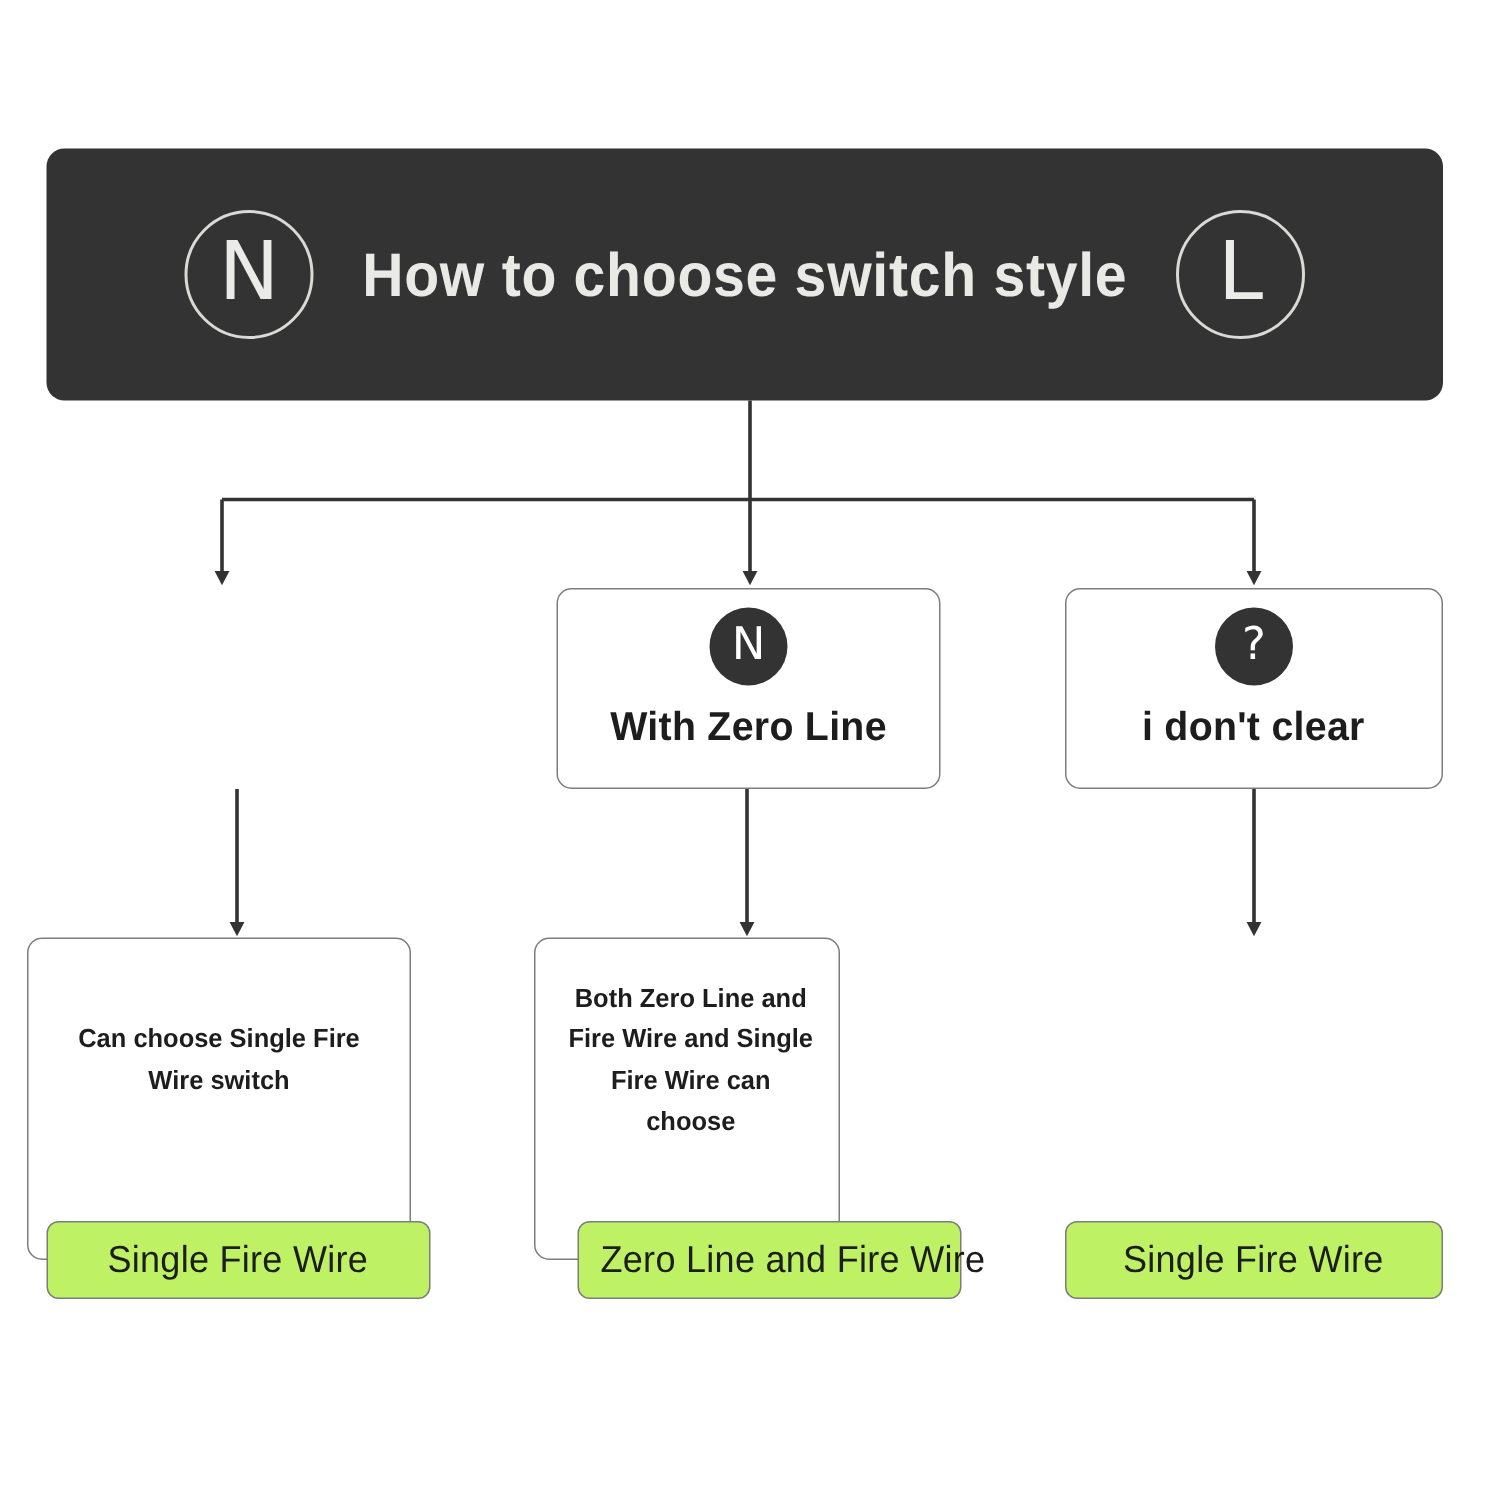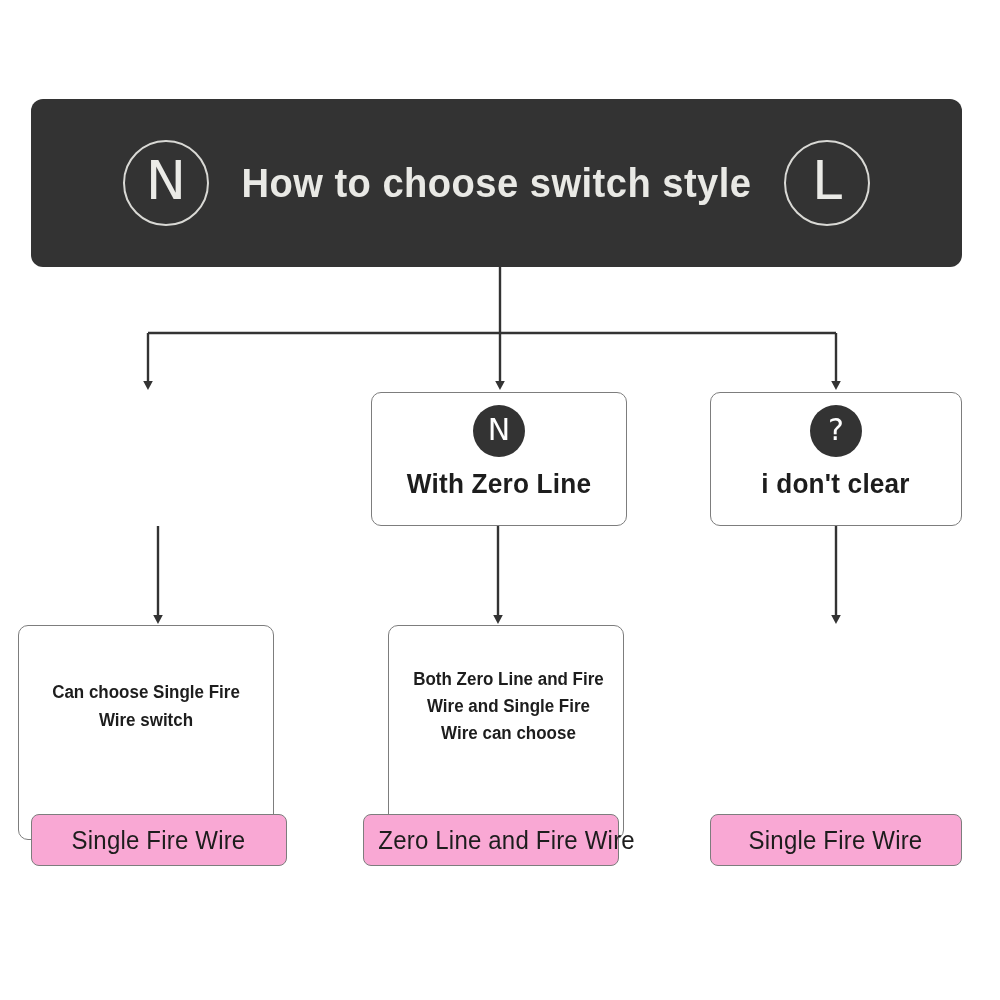--- a/index.html
+++ b/index.html
@@ -147,46 +147,46 @@
     background: #ffffff;
     border: 1.6px solid #7d7d7d;
     border-radius: 10px;
     box-sizing: border-box;
     display: flex;
     align-items: center;
     justify-content: center;
     padding: 0 14px;
   }
   .outcome-card.col0 { left: 18px;  width: 256px; }
-  .outcome-card.col1 { left: 388px; width: 236px; padding-left: 19px; }
+  .outcome-card.col1 { left: 356px; width: 204px; padding-left: 19px; }
   .outcome-card.col2 { left: 710px; width: 252px; }
 
   .outcome-desc {
     text-align: center;
     font-size: 17.5px;
     font-weight: 700;
     line-height: 1.55;
     color: #1d1d1d;
     transform: translateY(-26px) scaleX(0.97);
   }
 
   .outcome-footer {
     position: absolute;
     top: 814px;
     height: 52px;
-    background: #f9a8d4;
+    background: #bef264;
     border: 1.6px solid #7d7d7d;
     border-radius: 8px;
     box-sizing: border-box;
     display: flex;
     align-items: center;
     justify-content: center;
   }
   .outcome-footer.col0 { left: 31px;  width: 256px; }
-  .outcome-footer.col1 { left: 363px; width: 256px; padding-left: 31px; }
+  .outcome-footer.col1 { left: 385px; width: 256px; padding-left: 31px; }
   .outcome-footer.col2 { left: 710px; width: 252px; }
 
   .footer-label {
     font-size: 25px;
     font-weight: 400;
     color: #1d1d1d;
     white-space: nowrap;
     letter-spacing: 0.2px;
     transform: scaleX(0.96);
   }

